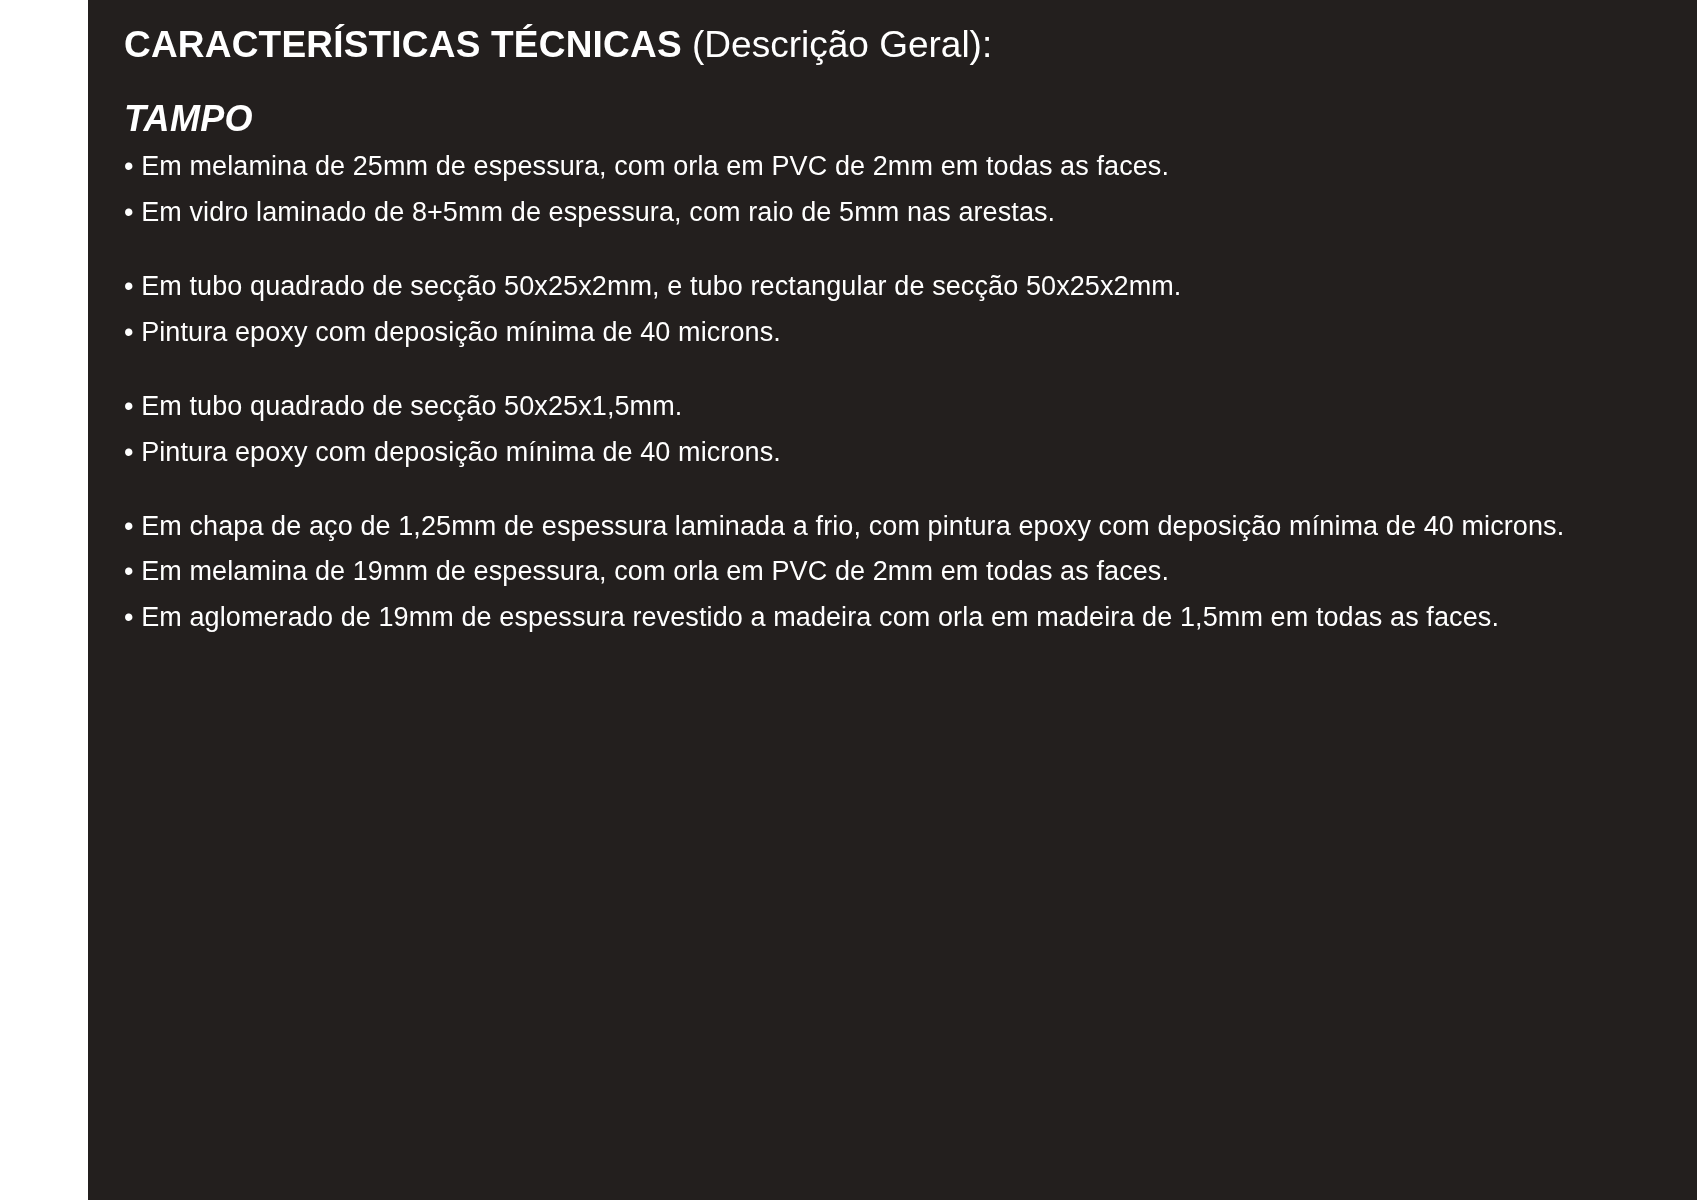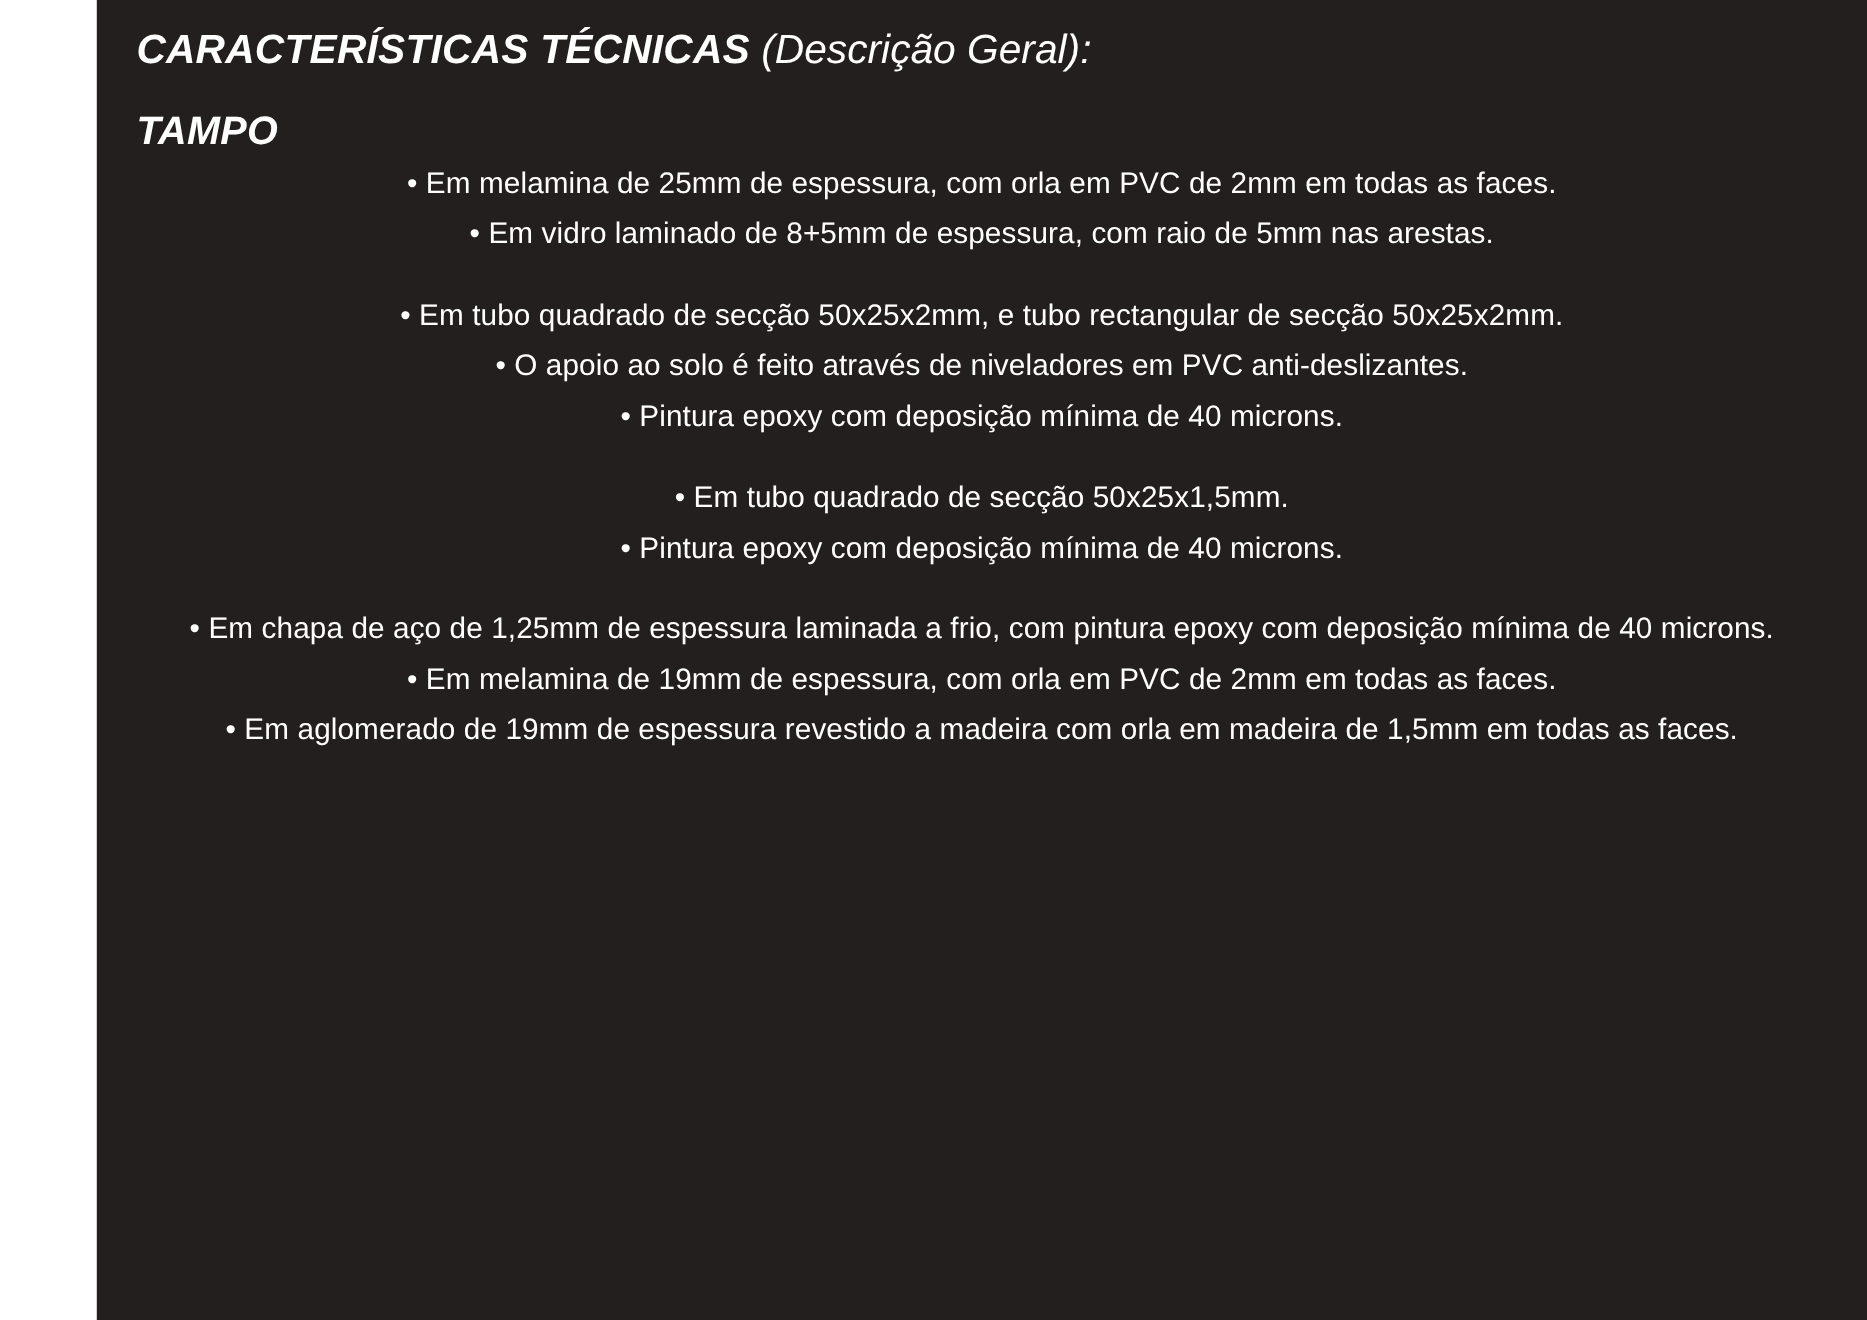--- a/index.html
+++ b/index.html
@@ -30,21 +30,20 @@
     background: #231f1e;
     color: #ffffff;
     box-sizing: border-box;
     padding: 22px 36px 0 36px;
   }
   .spec-title {
     font-size: 37px;
     line-height: 1.25;
     margin: 0 0 30px 0;
     white-space: nowrap;
-    font-style: italic;
   }
   .spec-title .strong {
     font-weight: bold;
     letter-spacing: 0.2px;
   }
   .spec-title .light {
     font-weight: normal;
   }
   .section {
     margin-bottom: 28px;
@@ -56,21 +55,20 @@
     font-size: 36px;
     font-weight: bold;
     letter-spacing: 0.3px;
     margin: 0 0 4px 0;
     font-style: italic;
   }
   .bullet-list {
     list-style: none;
     margin: 0;
     padding: 0;
-    text-align: center;
   }
   .bullet-item {
     font-size: 27px;
     line-height: 1.7;
     font-weight: normal;
     letter-spacing: 0.1px;
     text-indent: -18px;
     padding-left: 18px;
   }
   .bullet-item::before {
@@ -91,21 +89,20 @@
       <h2 class="section-heading">TAMPO</h2>
       <ul class="bullet-list">
         <li class="bullet-item">Em melamina de 25mm de espessura, com orla em PVC de 2mm em todas as faces.</li>
         <li class="bullet-item">Em vidro laminado de 8+5mm de espessura, com raio de 5mm nas arestas.</li>
       </ul>
     </div>
 
     <div class="section">
       <ul class="bullet-list">
         <li class="bullet-item">Em tubo quadrado de secção 50x25x2mm, e tubo rectangular de secção 50x25x2mm.</li>
-        <li class="bullet-item">O apoio ao solo é feito através de niveladores em PVC anti-deslizantes.</li>
         <li class="bullet-item">Pintura epoxy com deposição mínima de 40 microns.</li>
       </ul>
     </div>
 
     <div class="section">
       <ul class="bullet-list">
         <li class="bullet-item">Em tubo quadrado de secção 50x25x1,5mm.</li>
         <li class="bullet-item">Pintura epoxy com deposição mínima de 40 microns.</li>
       </ul>
     </div>

